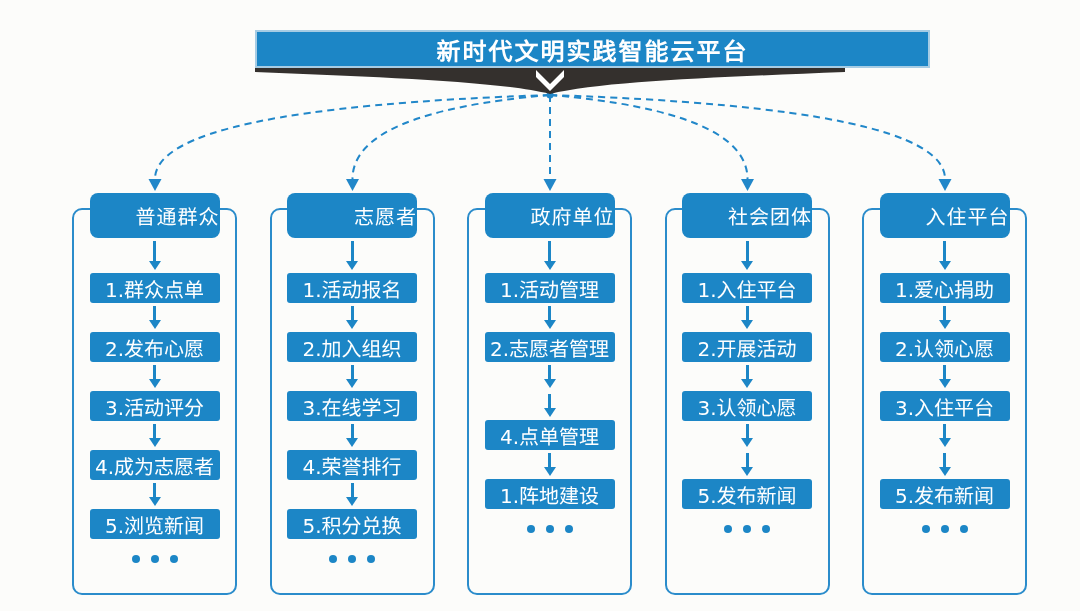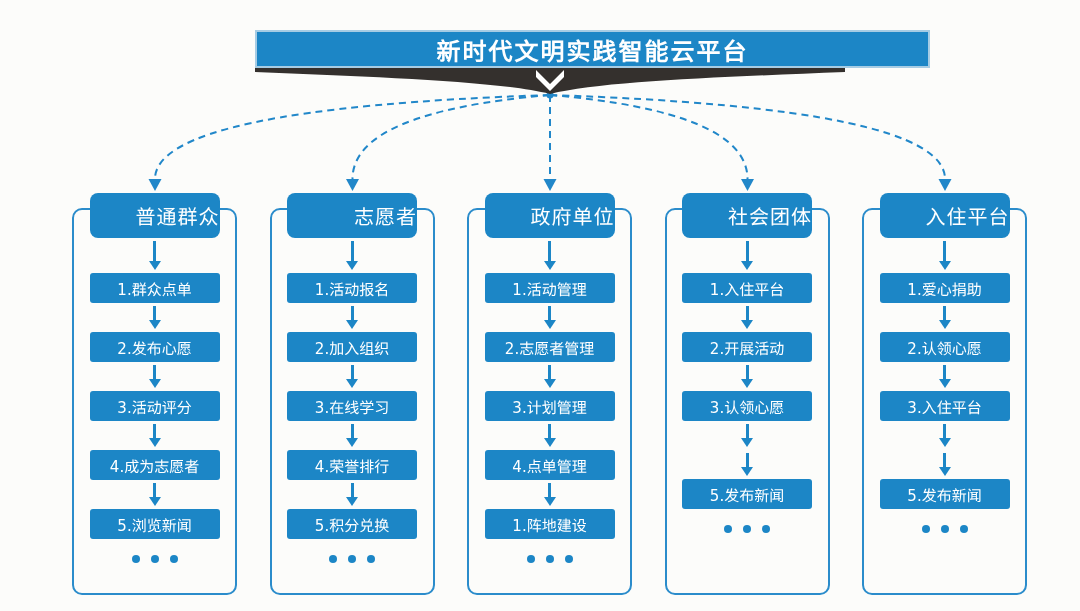--- a/index.html
+++ b/index.html
@@ -39,21 +39,21 @@
   }
   .col-header{
     width:130px;height:45px;background:var(--primary);border-radius:8px;
     display:flex;align-items:center;justify-content:flex-end;
     color:var(--text-on-primary);font-size:20px;font-weight:normal;letter-spacing:1px;
     flex:none;
   }
   .item-box{
     width:130px;height:30px;background:var(--primary);border-radius:3px;
     display:flex;align-items:center;justify-content:center;
-    color:var(--text-on-primary);font-size:15px;flex:none;
+    color:var(--text-on-primary);font-size:20px;flex:none;
   }
   .flow-arrow{
     width:3px;background:var(--primary);position:relative;margin:3px auto 12px;flex:none;
   }
   .flow-arrow.lg{height:20px;}
   .flow-arrow.sm{height:14px;}
   .flow-arrow::after{
     content:"";position:absolute;top:100%;left:50%;transform:translateX(-50%);
     width:0;height:0;border-left:6px solid transparent;border-right:6px solid transparent;
     border-top:9px solid var(--primary);
@@ -146,21 +146,20 @@
     <div class="column-frame"></div>
     <div class="col-content">
       <div class="col-header">
         <span class="col-header-label">政府单位</span>
       </div>
     <div class="flow-arrow lg"></div>
           <div class="item-box">1.活动管理</div>
           <div class="flow-arrow sm"></div>
           <div class="item-box">2.志愿者管理</div>
           <div class="flow-arrow sm"></div>
-          <div class="item-box">3.计划管理</div>
           <div class="flow-arrow sm"></div>
           <div class="item-box">4.点单管理</div>
           <div class="flow-arrow sm"></div>
           <div class="item-box">1.阵地建设</div>
           <div class="dots">
             <span class="dot"></span>
             <span class="dot"></span>
             <span class="dot"></span>
           </div>
         </div>

